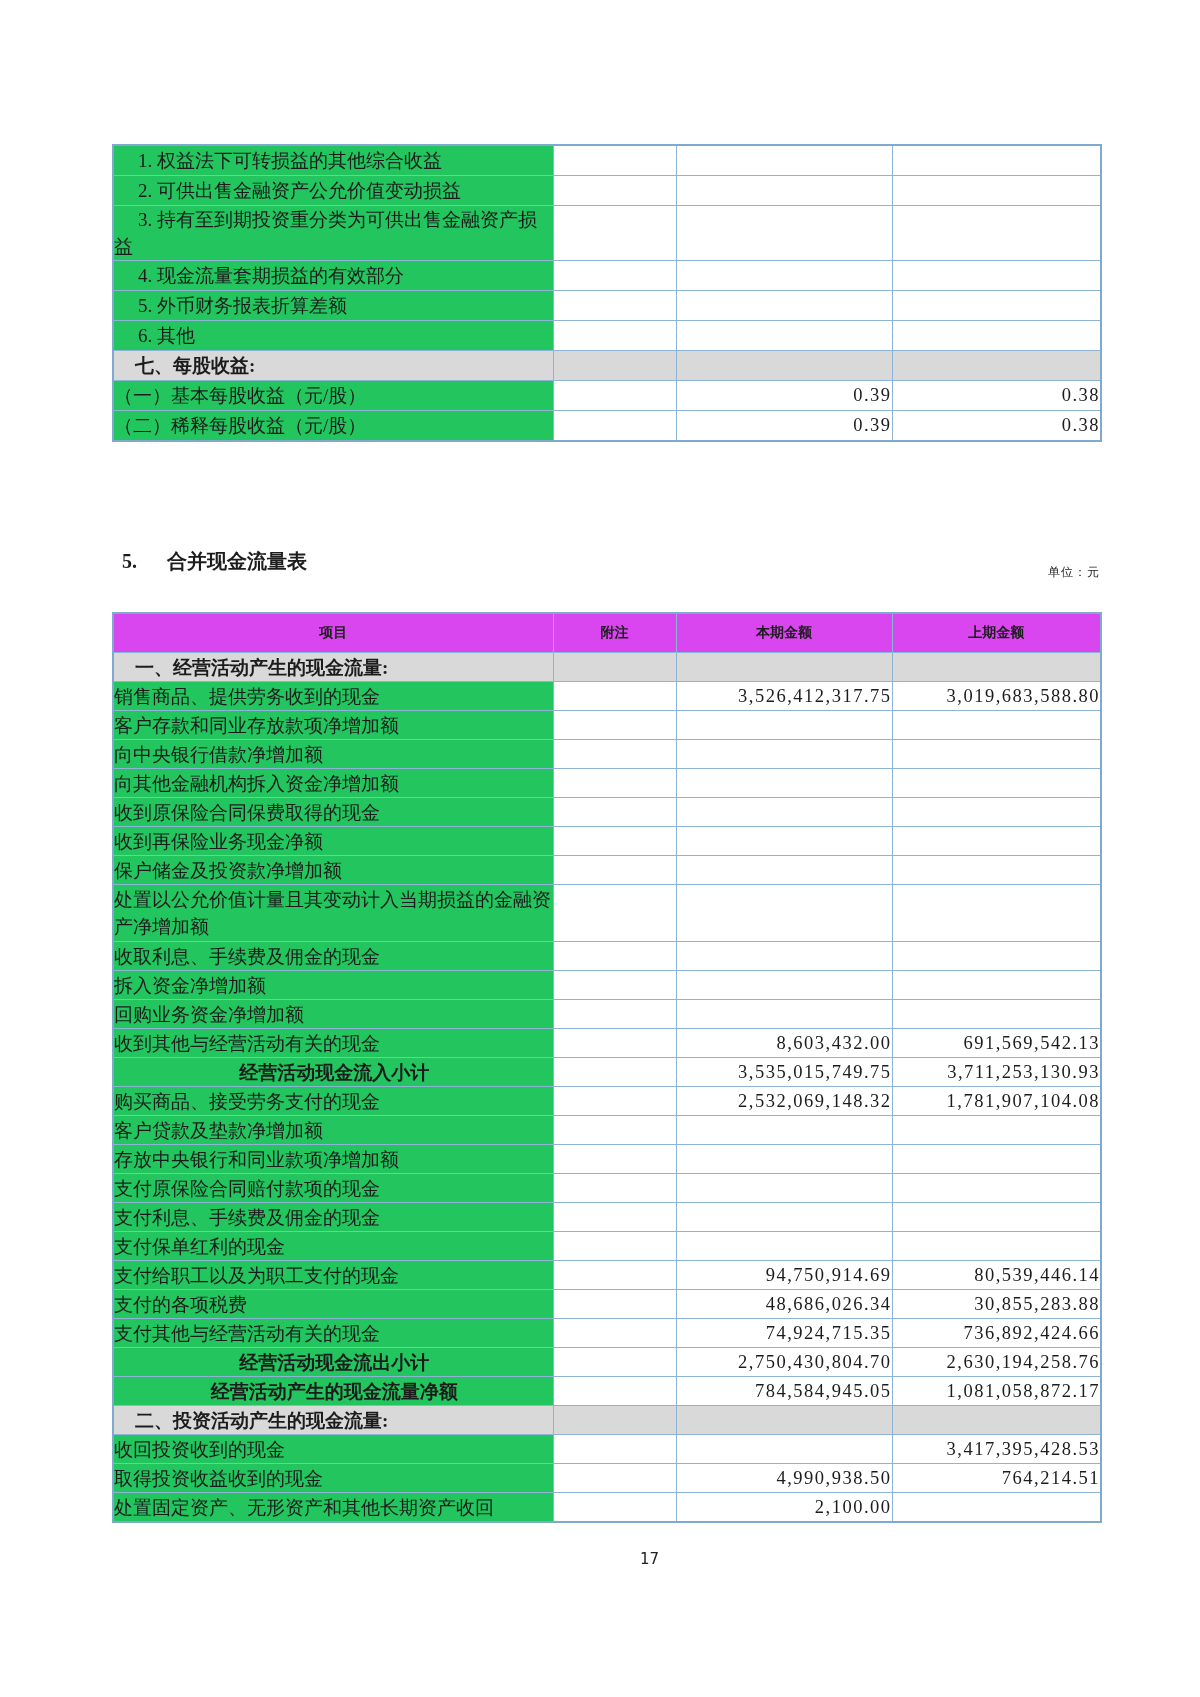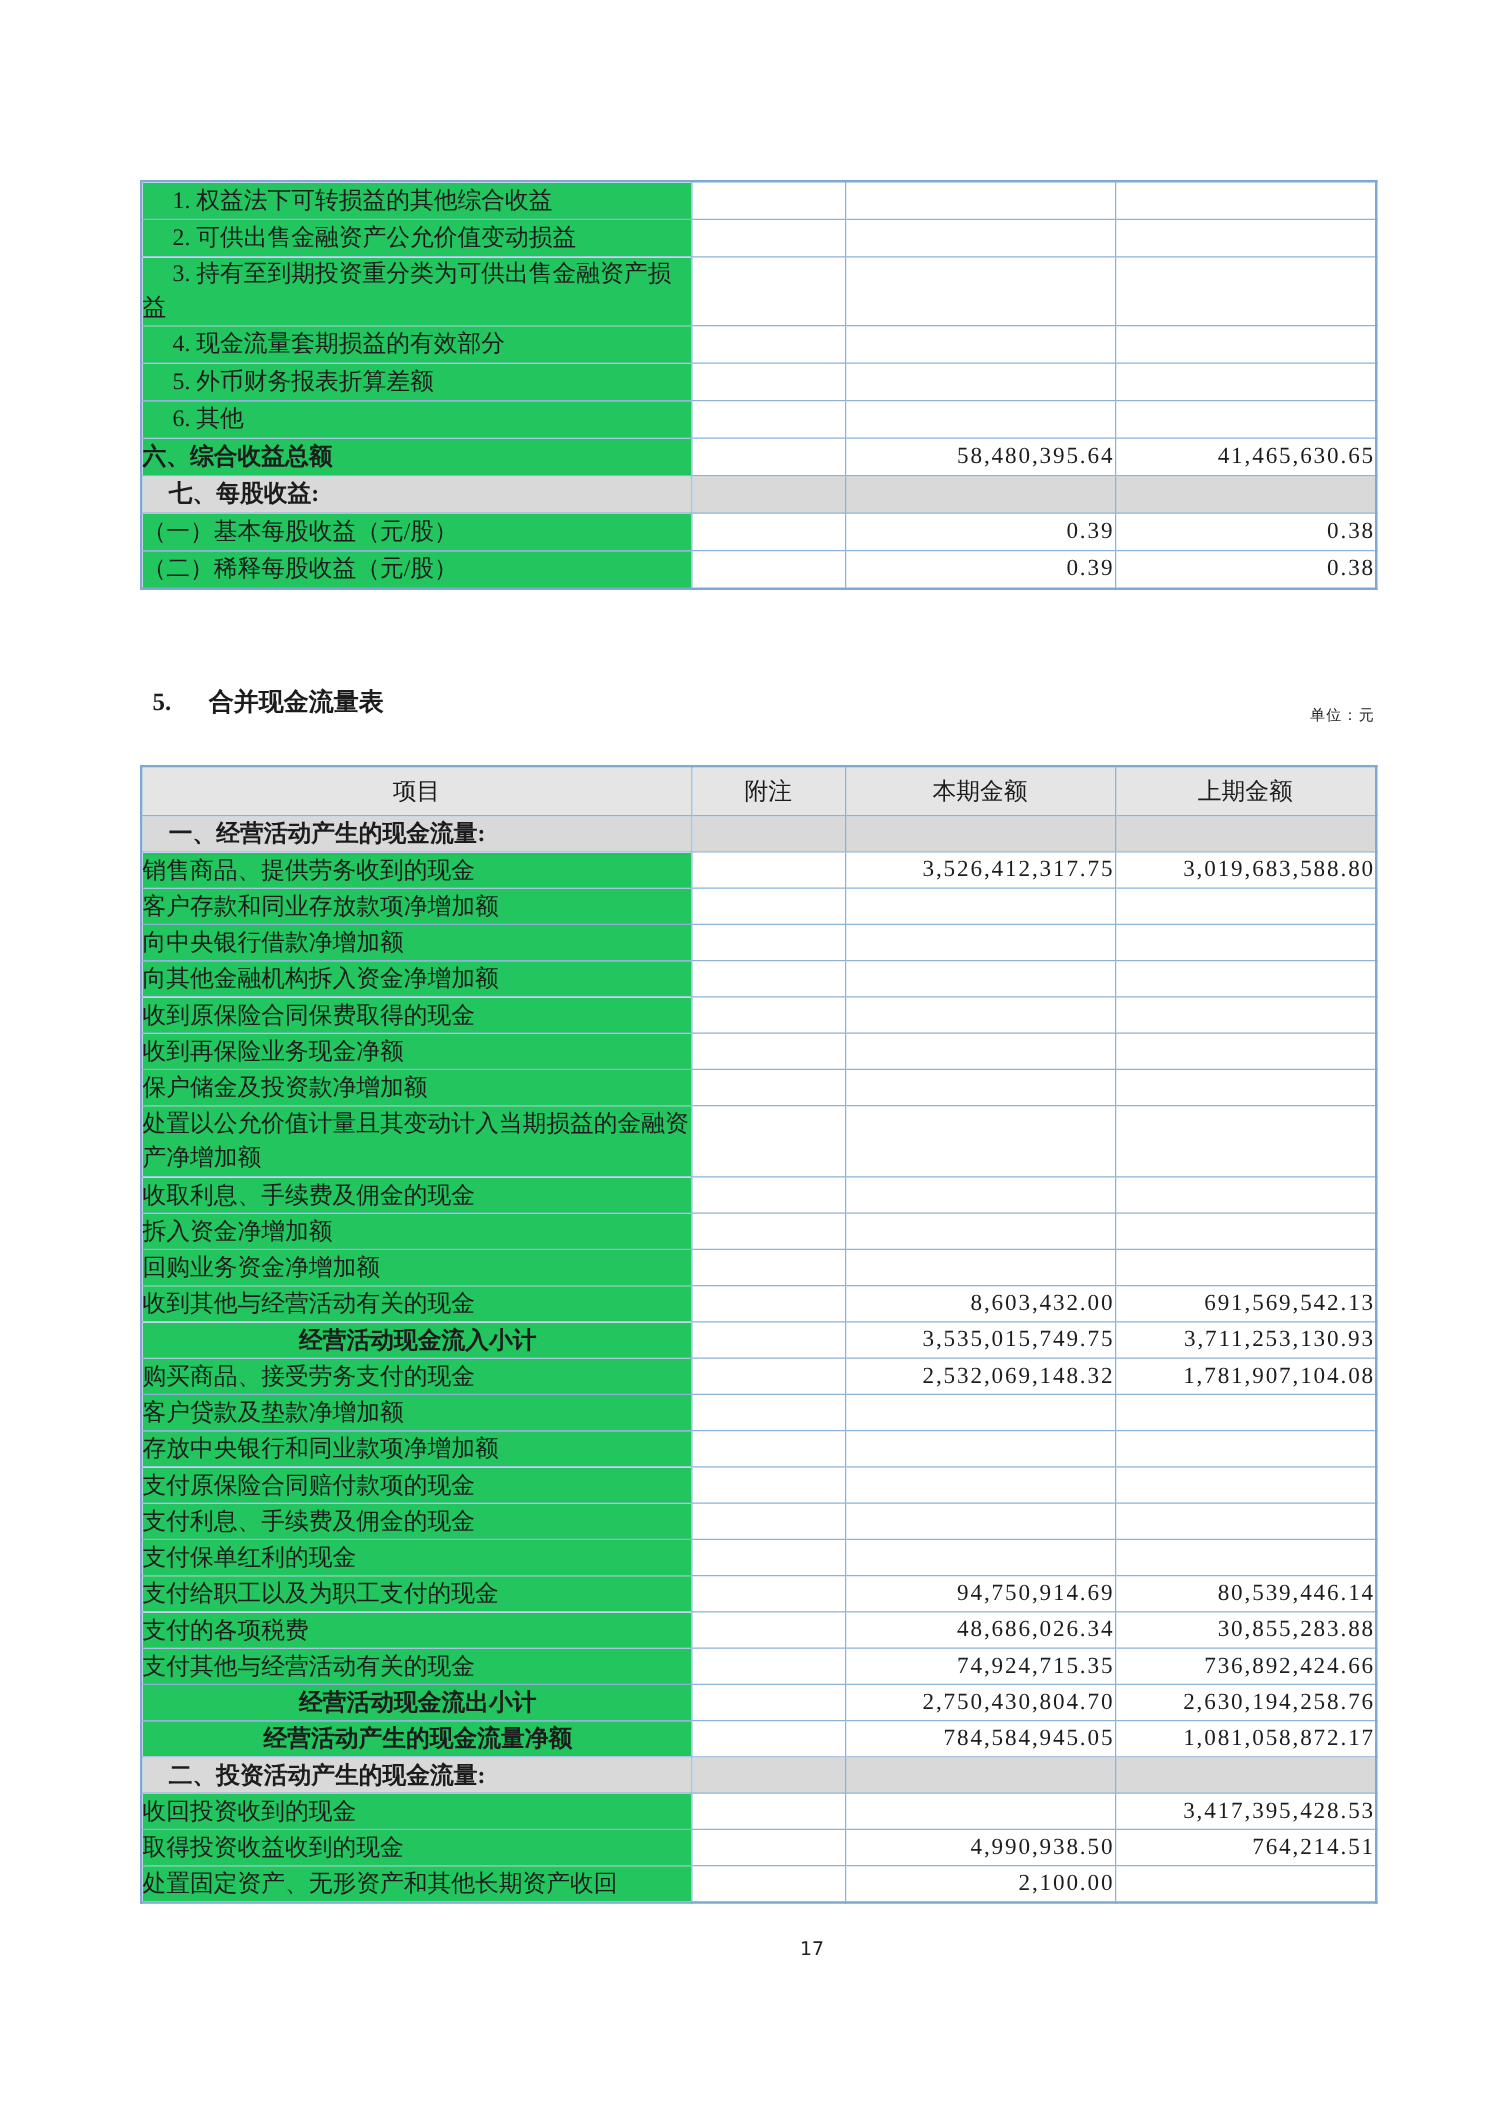--- a/index.html
+++ b/index.html
@@ -19,21 +19,21 @@
   table.fin td, table.fin th{
     border:1px solid #8db3d6;
     padding:0;vertical-align:middle;
     overflow:hidden;
   }
   #income-table{top:144px;}
   #cashflow-table{top:612px;}
 
   #income-table td{height:29px;}
   #cashflow-table td{height:28px;}
-  #cashflow-table thead th{height:38px;background:#e5e5e5;font-weight:normal;text-align:center;font-size:19px;}
+  #cashflow-table thead th{height:38px;background:#d946ef;font-weight:bold;text-align:center;font-size:14px;}
 
   tr.tall td{height:58px;}
   #cashflow-table tr.tall td{height:56px;}
 
   
   td.c-label{background:#22c55e;text-align:left;padding-left:8px;line-height:27px;}
   td.c-label.indented{text-indent:24px;}
   tr.row-section td{background:#d9d9d9;font-weight:bold;padding-left:21px;}
   tr.row-total td.c-label{font-weight:bold;}
   tr.row-subtotal td.c-label{font-weight:bold;text-align:center;padding-left:2px;}
@@ -102,26 +102,20 @@
           <td class="c-label indented">5. 外币财务报表折算差额</td>
           <td class="c-note"></td>
           <td class="c-cur"></td>
           <td class="c-prior"></td>
         </tr>
         <tr class="row-item">
           <td class="c-label indented">6. 其他</td>
           <td class="c-note"></td>
           <td class="c-cur"></td>
           <td class="c-prior"></td>
-        </tr>
-        <tr class="row-total">
-          <td class="c-label">六、综合收益总额</td>
-          <td class="c-note"></td>
-          <td class="c-cur">58,480,395.64</td>
-          <td class="c-prior">41,465,630.65</td>
         </tr>
         <tr class="row-section">
           <td class="c-label">七、每股收益:</td>
           <td class="c-note"></td>
           <td class="c-cur"></td>
           <td class="c-prior"></td>
         </tr>
         <tr class="row-item">
           <td class="c-label">（一）基本每股收益（元/股）</td>
           <td class="c-note"></td>

